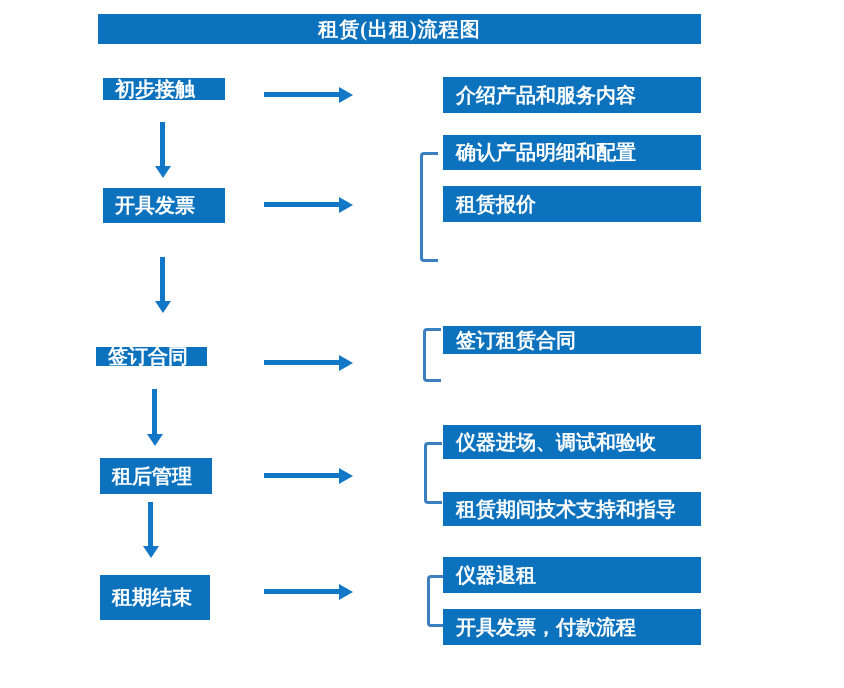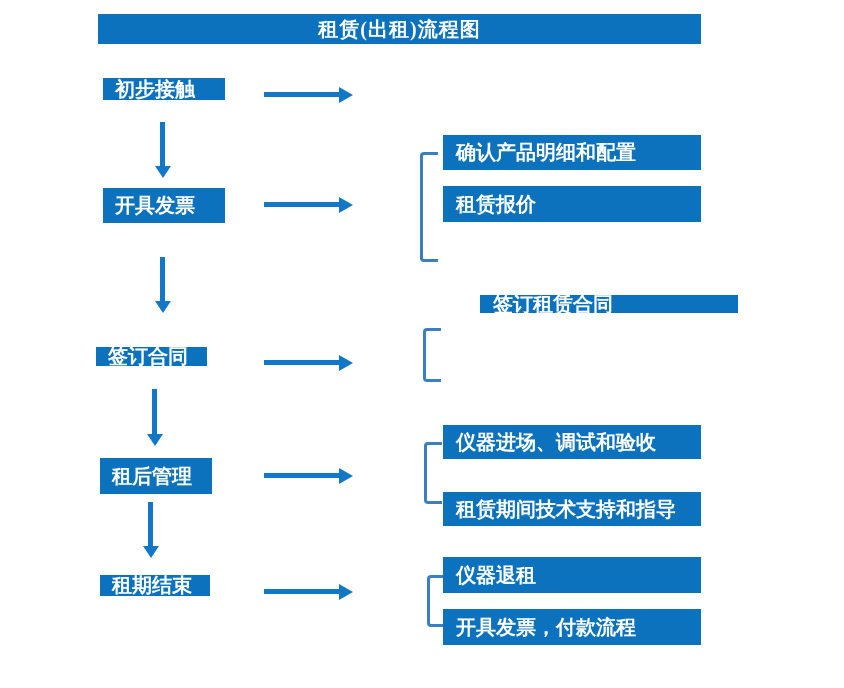--- a/index.html
+++ b/index.html
@@ -58,21 +58,21 @@
 <body>
 
 <div class="canvas">
 
   <div class="title-bar">租赁(出租)流程图</div>
 
   <div class="box step-box" style="left:103px; top:78px;  width:122px; height:22px;">初步接触</div>
   <div class="box step-box" style="left:103px; top:188px; width:122px; height:35px;">开具发票</div>
   <div class="box step-box" style="left:96px; top:347px; width:111px; height:19px;">签订合同</div>
   <div class="box step-box" style="left:100px; top:458px; width:112px; height:36px;">租后管理</div>
-  <div class="box step-box" style="left:100px; top:575px; width:110px; height:21px;">租期结束</div>
+  <div class="box step-box" style="left:100px; top:575px; width:110px; height:45px;">租期结束</div>
 
   <div class="varrow" style="left:155px; top:122px; height:56px;">
       <div class="shaft"></div>
       <div class="head"></div>
     </div>
   <div class="varrow" style="left:155px; top:257px; height:56px;">
       <div class="shaft"></div>
       <div class="head"></div>
     </div>
   <div class="varrow" style="left:147px; top:389px; height:57px;">
@@ -103,21 +103,22 @@
   <div class="harrow" style="left:264px; top:584px;">
       <div class="shaft"></div>
       <div class="head"></div>
     </div>
 
   <div class="bracket" style="left:420px; top:152px; height:110px;"></div>
   <div class="bracket" style="left:423px; top:328px; height:54px;"></div>
   <div class="bracket" style="left:424px; top:442px; height:62px;"></div>
   <div class="bracket" style="left:427px; top:575px; height:52px;"></div>
 
+  <div class="box detail-box" style="top:77px;  height:36px;">介绍产品和服务内容</div>
   <div class="box detail-box" style="top:135px; height:35px;">确认产品明细和配置</div>
   <div class="box detail-box" style="top:186px; height:36px;">租赁报价</div>
-  <div class="box detail-box" style="top:295px; height:18px;margin-left:37px;">签订租赁合同</div>
+  <div class="box detail-box" style="top:326px; height:28px;">签订租赁合同</div>
   <div class="box detail-box" style="top:425px; height:34px;">仪器进场、调试和验收</div>
   <div class="box detail-box" style="top:557px; height:36px;">仪器退租</div>
   <div class="box detail-box" style="top:492px; height:34px;">租赁期间技术支持和指导</div>
   <div class="box detail-box" style="top:609px; height:36px;">开具发票，付款流程</div>
 
 </div>
 
 </body></html>

